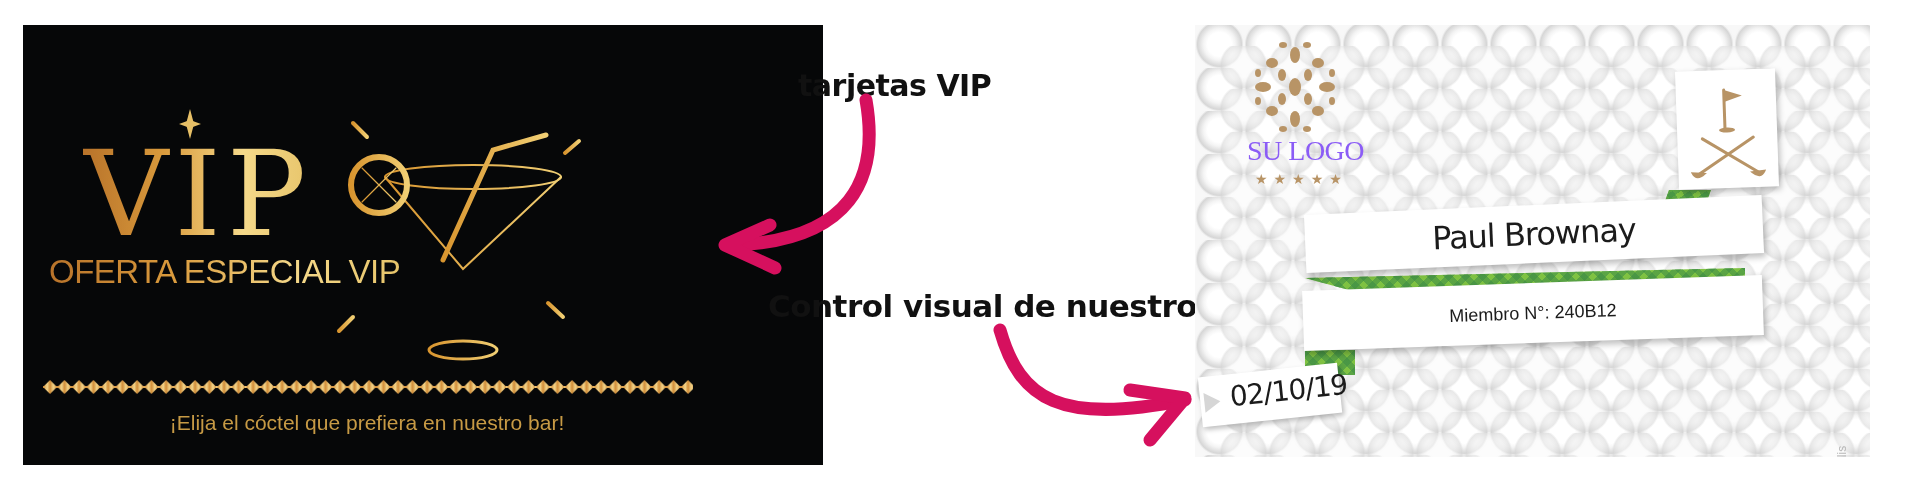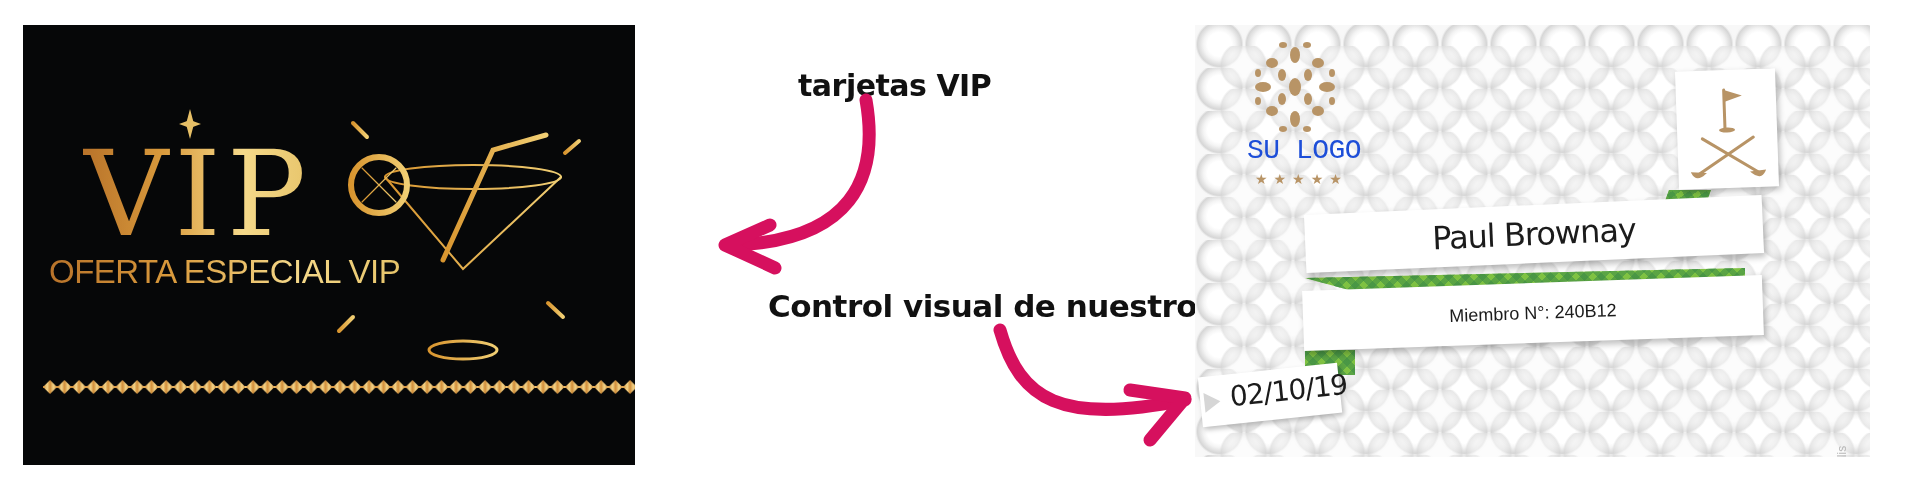--- a/index.html
+++ b/index.html
@@ -1,40 +1,40 @@
 <!DOCTYPE html>
 <html><head>
 <meta charset="utf-8">
 <style>
   html,body{margin:0;padding:0;}
   body{width:1920px;height:480px;background:#ffffff;position:relative;overflow:hidden;font-family:"DejaVu Sans","Liberation Sans",sans-serif;}
   .abs{position:absolute;}
   
-  #vip-card{left:23px;top:25px;width:612px;height:440px;background:#060708;overflow:hidden;}
+  #vip-card{left:23px;top:25px;width:800px;height:440px;background:#060708;overflow:hidden;}
   .gold-grad{background:linear-gradient(90deg,#b8732a 0%,#d99a3c 35%,#f5d98a 70%,#e7c46a 100%);-webkit-background-clip:text;background-clip:text;color:transparent;}
   #vip-title{left:60px;top:110px;font-family:"DejaVu Serif","Liberation Serif",serif;font-size:118px;line-height:1;letter-spacing:6px;}
   #vip-sub{left:26px;top:228px;font-family:"Liberation Sans",sans-serif;font-size:33px;letter-spacing:-0.5px;}
   #vip-dots{left:20px;top:355px;width:650px;height:14px;}
   #vip-foot{left:0;top:386px;width:688px;text-align:center;font-family:"Liberation Sans",sans-serif;font-size:21px;color:#c79a45;}
   #cocktail{left:310px;top:20px;width:380px;height:320px;}
   
   .note{font-family:"DejaVu Sans","Liberation Sans",sans-serif;font-weight:bold;color:#111;}
   #note-vip{left:798px;top:68px;font-size:30px;letter-spacing:-0.5px;text-align:center;}
   #note-access{left:768px;top:288px;font-size:31px;letter-spacing:-0.5px;}
   #arrows{left:0;top:0;width:1920px;height:480px;pointer-events:none;}
   
   #golf-card{left:1195px;top:25px;width:675px;height:432px;overflow:hidden;background:#f0f0f0;}
   #golf-card .dimples{position:absolute;left:0;top:0;width:100%;height:100%;
     background-image:radial-gradient(circle at 50% 45%, #ffffff 0 12px, #f4f4f4 16px, #d6d6d6 22px, #f6f6f6 24px, #f8f8f8 26px);
     background-size:49px 43px;}
   #golf-card .dimples2{position:absolute;left:24px;top:21px;width:100%;height:100%;
     background-image:radial-gradient(circle at 50% 45%, #ffffff 0 12px, #f4f4f4 16px, #d6d6d6 22px, rgba(246,246,246,0) 24px);
     background-size:49px 43px;opacity:0.55;}
   #logo-mark{left:55px;top:12px;width:90px;height:100px;}
-  #logo-text{left:52px;top:110px;font-family:Liberation Mono, monospace;font-size:28px;color:#1d4ed8;letter-spacing:-0.5px;}
+  #logo-text{left:52px;top:110px;font-family:Liberation Serif, serif;font-size:28px;color:#8b5cf6;letter-spacing:-0.5px;}
   #logo-stars{left:60px;top:146px;font-size:14px;color:#b89466;letter-spacing:6px;}
   #golf-emblem{left:482px;top:45px;width:100px;height:118px;background:#fff;transform:rotate(-2deg);box-shadow:2px 3px 6px rgba(0,0,0,0.25);}
   .ribbon-green{background-color:#7fc242;background-image:
       repeating-linear-gradient(45deg, rgba(60,140,70,0.55) 0 6px, transparent 6px 12px),
       repeating-linear-gradient(-45deg, rgba(60,140,70,0.55) 0 6px, transparent 6px 12px);}
   #green-top{left:470px;top:165px;width:42px;height:22px;transform:skewX(-20deg);}
   #green-mid{left:110px;top:243px;width:440px;height:22px;clip-path:polygon(0 45%,100% 0,100% 100%,10% 100%);}
   #green-low{left:110px;top:325px;width:50px;height:25px;}
   #name-ribbon{left:110px;top:180px;width:458px;height:58px;background:#fff;transform:rotate(-2.5deg);box-shadow:2px 4px 6px rgba(0,0,0,0.25);display:flex;align-items:center;justify-content:center;}
   #name-text{font-family:"DejaVu Sans","Liberation Sans",sans-serif;font-size:32px;color:#1b1b1b;letter-spacing:-1px;}
@@ -99,20 +99,21 @@
           <stop offset="0.75" stop-color="#f3d68c"></stop>
           <stop offset="1" stop-color="#d08a35"></stop>
       </linearGradient>
       <pattern id="dp" width="14.5" height="14" patternUnits="userSpaceOnUse">
         <polygon points="7,0 14,7 7,14 0,7" fill="url(#dg)"></polygon>
       </pattern>
     </defs>
     <rect x="0" y="6" width="650" height="2" fill="url(#dg)"></rect>
     <rect x="0" y="0" width="650" height="14" fill="url(#dp)"></rect>
   </svg>
+  <div id="vip-foot" class="abs">¡Elija el cóctel que prefiera en nuestro bar!</div>
 </div>
 
 <div id="note-vip" class="abs note">tarjetas VIP</div>
 <div id="note-access" class="abs note">Control visual de nuestro</div>
 
 <svg id="arrows" class="abs" viewBox="0 0 1920 480">
   <g fill="none" stroke="#d6105e" stroke-linecap="round" stroke-linejoin="round">
     <path d="M866,100 C880,180 850,240 735,245" stroke-width="13"></path>
     <path d="M770,225 L725,245 L775,268" stroke-width="13"></path>
     <path d="M1000,330 C1020,400 1060,425 1185,400" stroke-width="13"></path>

